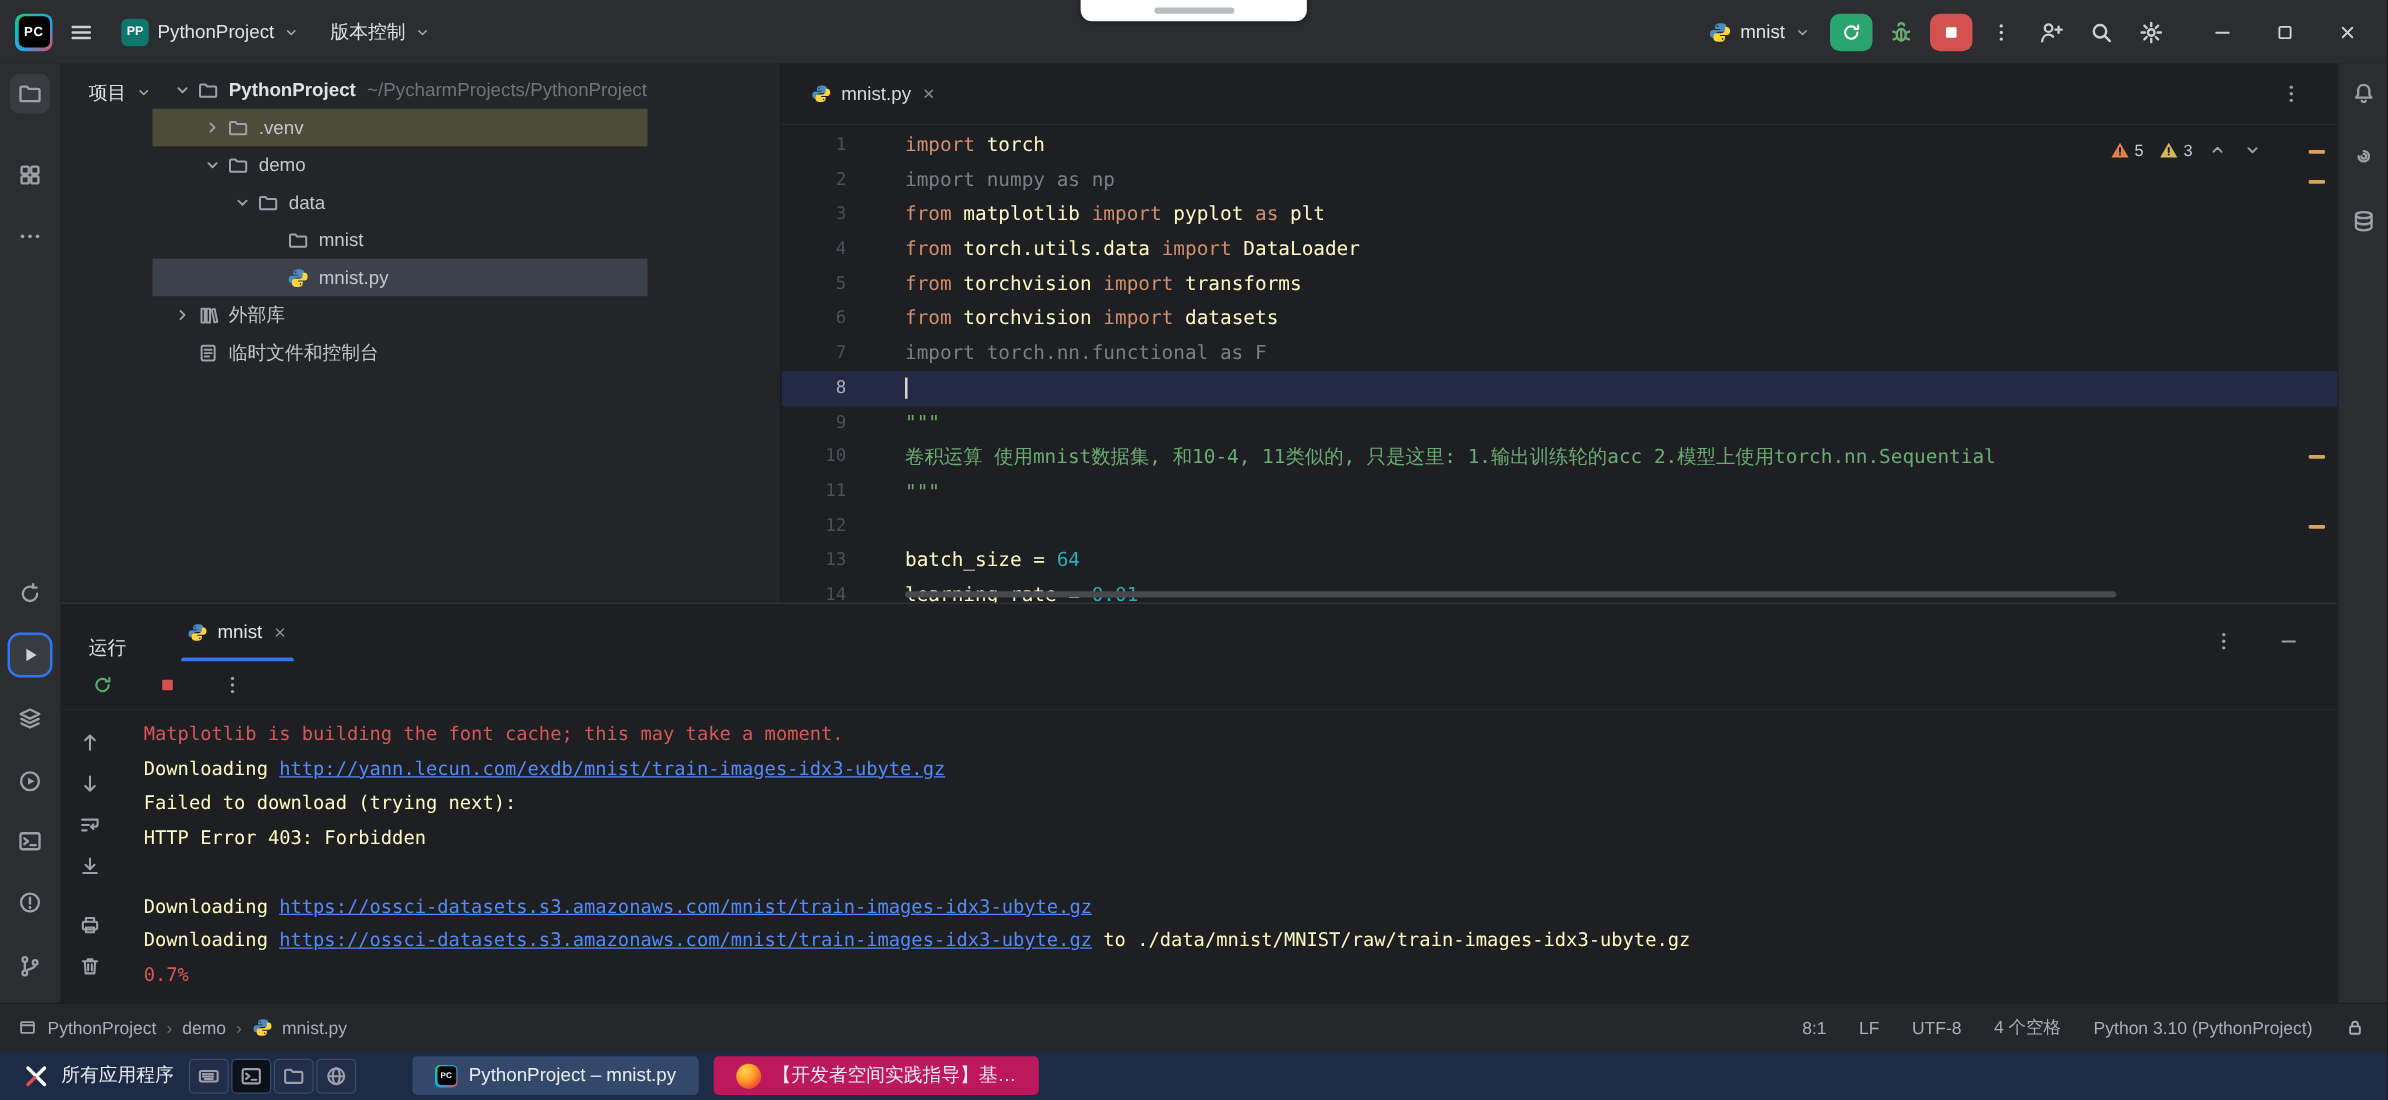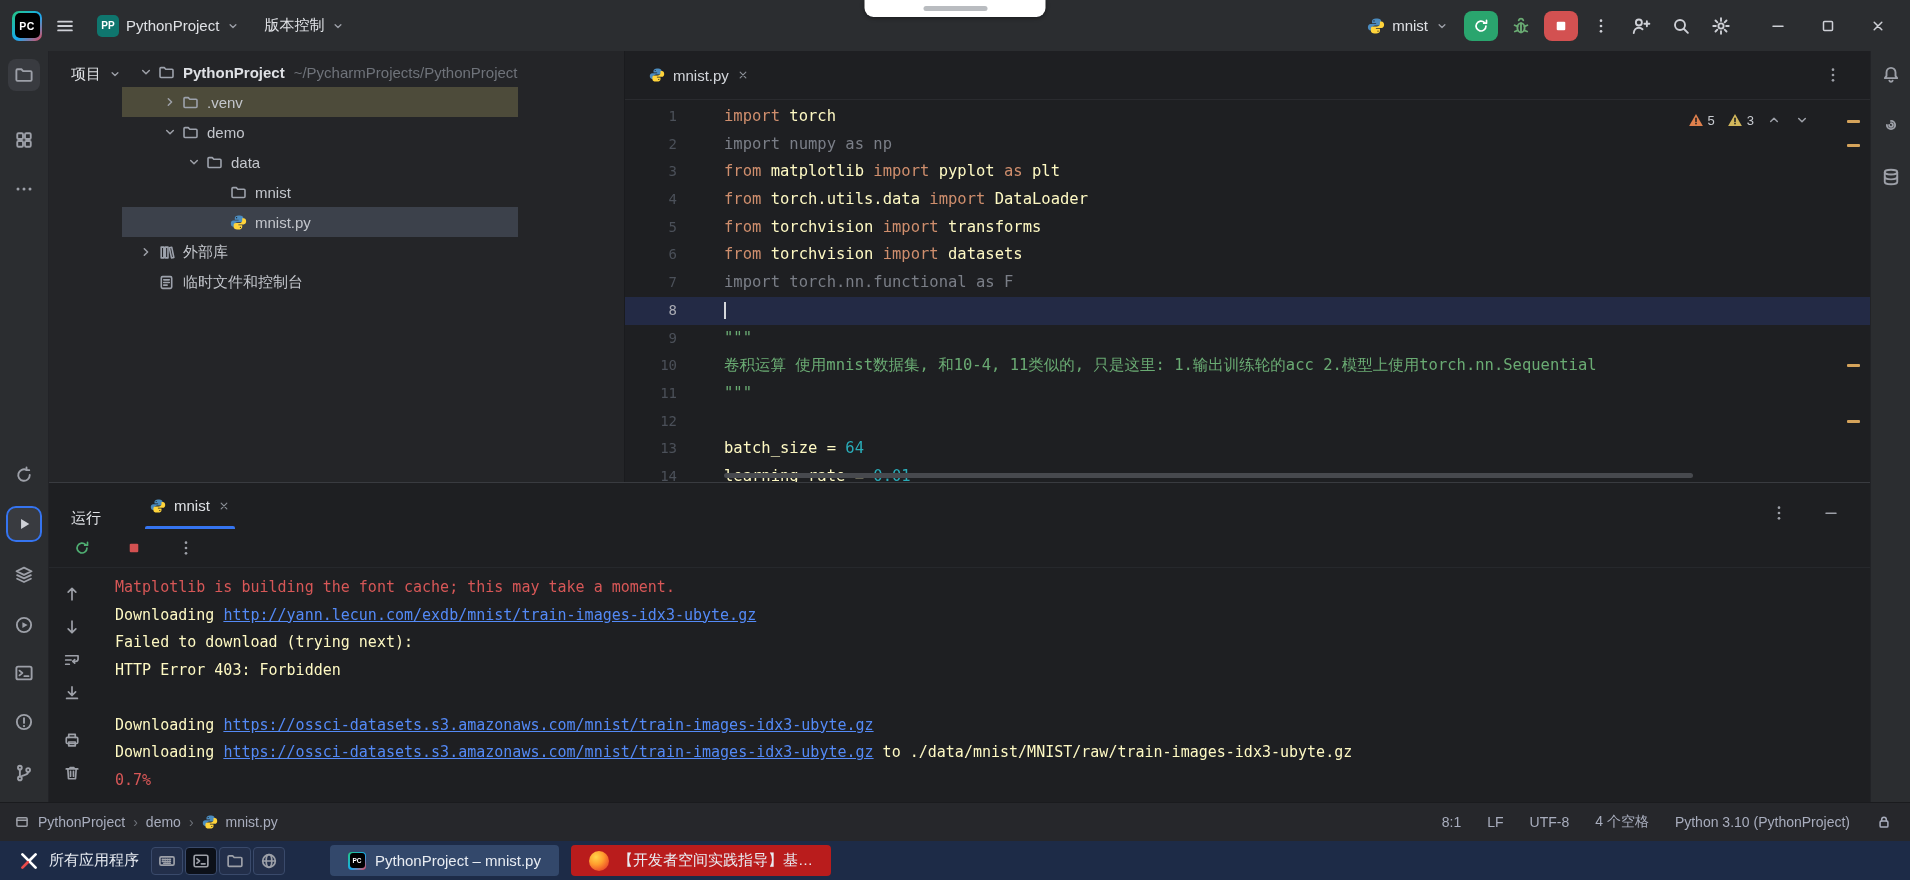--- a/index.html
+++ b/index.html
@@ -114,21 +114,21 @@
   .sb-right .svg{color:#a8adbd}
 
   
   .taskbar{height:39px;background:#1d2b47;display:flex;align-items:center;padding:0 8px;gap:2px;color:#e8ecf2}
   .launcher{gap:9px;padding:0 10px;height:31px;border-radius:4px}
   .tile{width:32px;height:28px;border-radius:4px;background:#232f4a;border:1px solid #3a4a6b;justify-content:center;color:#cfd6e2}
   .tile.dark{background:#0c1018}
   .tile .svg{width:18px;height:18px}
   .tile.globe-tile{color:#5aa7f0}
   .task-win{height:31px;border-radius:4px;padding:0 18px;gap:9px;background:#33486b}
-  .task-win.inactive{background:#b91c1c;margin-left:10px}
+  .task-win.inactive{background:#be185d;margin-left:10px}
   .task-win.activewin{margin-left:43px}
   .mini-logo{width:18px;height:18px;border-radius:4px;padding:1.5px;background:linear-gradient(135deg,#24c67e,#18a9f0 55%,#e8495c)}
   .mini-logo>span{width:100%;height:100%;background:#000;border-radius:3px;display:flex;align-items:center;
                   justify-content:center;color:#fff;font-size:6.5px;font-weight:bold}
   .ff-circle{width:20px;height:20px;border-radius:50%;
              background:radial-gradient(circle at 35% 30%,#ffd54a 0%,#ff9d2e 40%,#f0582a 72%,#d64117 100%)}
 </style>
 </head>
 <body>
 

